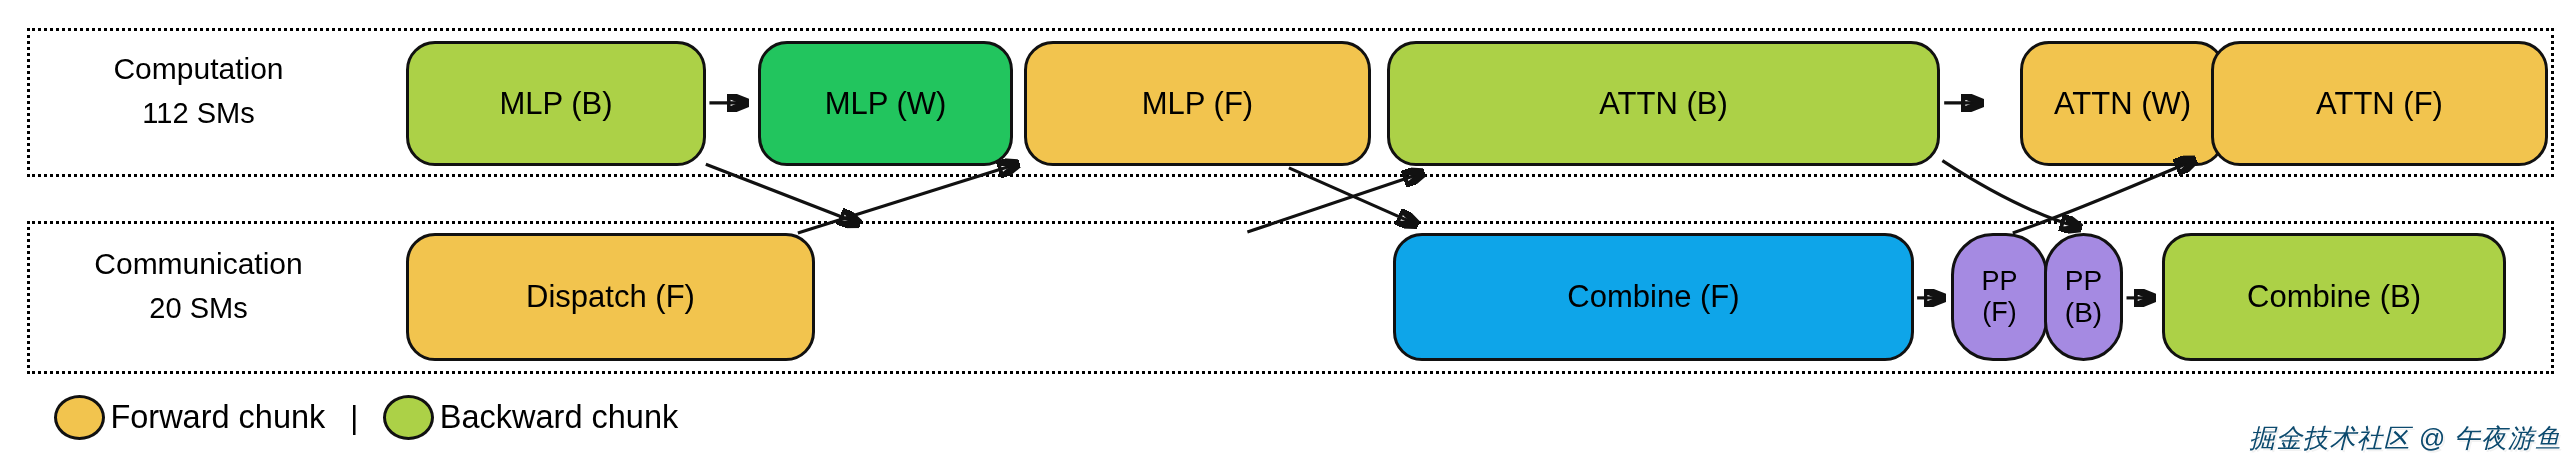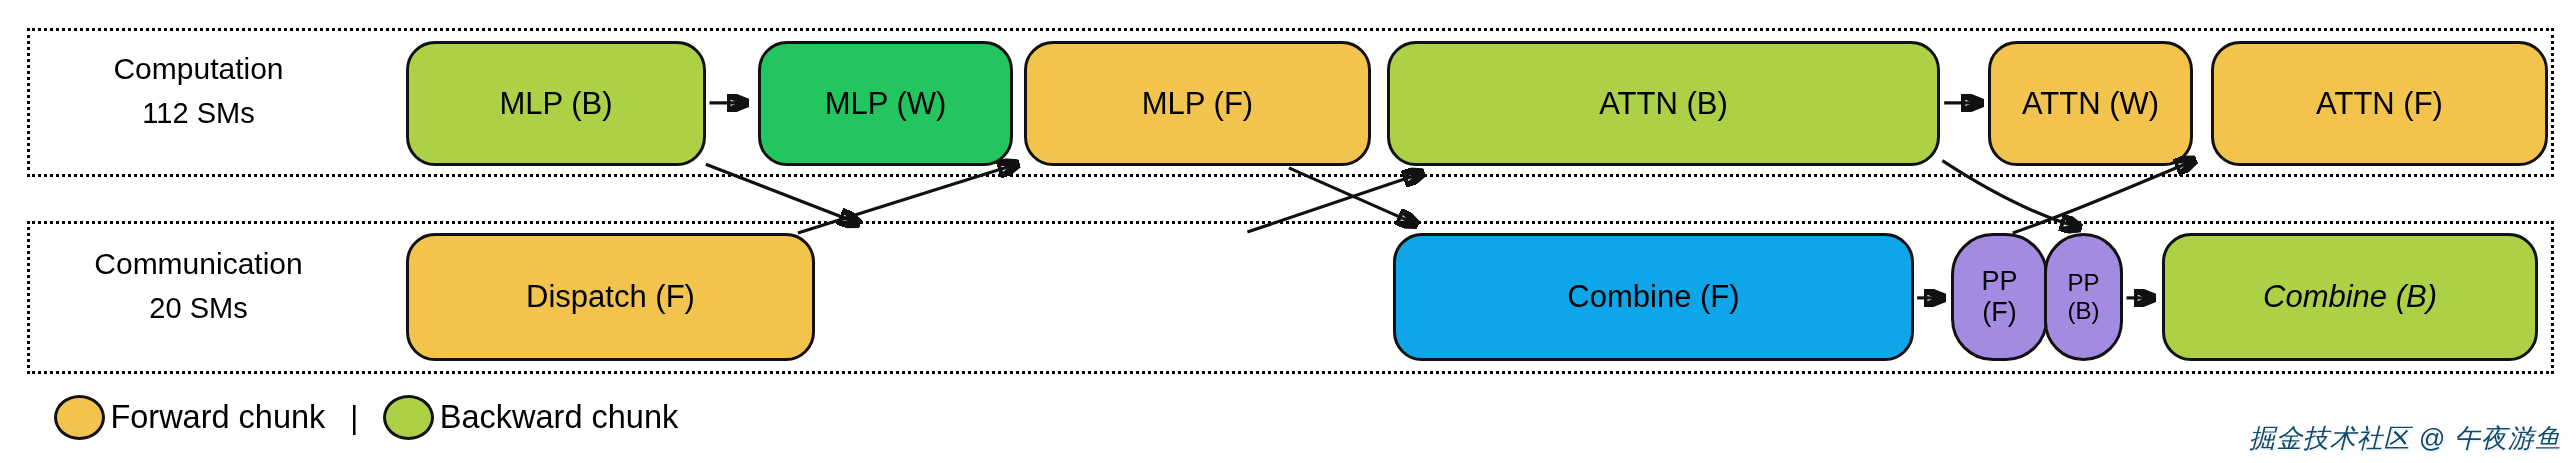--- a/index.html
+++ b/index.html
@@ -46,22 +46,22 @@
   #n-mlp-b{left:406px;width:300px;}
   #n-mlp-w{left:758px;width:255px;}
   #n-mlp-f{left:1024px;width:347px;}
   #n-attn-b{left:1387px;width:553px;}
   #n-attn-w{left:1988px;width:205px;}
   #n-attn-f{left:2211px;width:337px;}
   #n-dispatch-f{left:406px;width:409px;}
   #n-dispatch-b{left:828px;width:540px;}
   #n-combine-f{left:1393px;width:521px;}
   #n-pp-f{left:1951px;width:97px;border-radius:42px;font-size:27px;padding:0 16px;}
-  #n-pp-b{left:2044px;width:79px;border-radius:42px;font-size:24px;padding:0 5.4px;}
-  #n-combine-b{left:2162px;width:376px;font-style:italic;}
+  #n-pp-b{left:2044px;width:79px;border-radius:42px;font-size:28px;padding:0 5.4px;}
+  #n-combine-b{left:2162px;width:344px;}
 
   #edges{
     position:absolute;left:0;top:0;width:2576px;height:464px;
     z-index:3;pointer-events:none;
   }
   #edges path{stroke:#111;stroke-width:3.5;fill:none;}
 
   #legend{
     position:absolute;left:54px;top:395px;
     display:flex;align-items:center;
@@ -101,21 +101,21 @@
   </div>
   <div class="row-label" id="comm-label">
     <div class="row-title">Communication</div>
     <div class="row-sub">20 SMs</div>
   </div>
 
   <div class="node row-top" id="n-mlp-b" style="background: rgb(172, 209, 71);">MLP (B)</div>
   <div class="node row-top" id="n-mlp-w" style="background: #22c55e;">MLP (W)</div>
   <div class="node row-top" id="n-mlp-f" style="background: rgb(242, 196, 78);">MLP (F)</div>
   <div class="node row-top" id="n-attn-b" style="background: rgb(172, 209, 71);">ATTN (B)</div>
-  <div class="node row-top" id="n-attn-w" style="background: rgb(242, 196, 78);">ATTN (W)</div>
+  <div class="node row-top" id="n-attn-w" style="background: rgb(242, 196, 78); margin-left: 32px;">ATTN (W)</div>
   <div class="node row-top" id="n-attn-f" style="background: rgb(242, 196, 78);">ATTN (F)</div>
 
   <div class="node row-bot" id="n-dispatch-f" style="background: rgb(242, 196, 78);">Dispatch (F)</div>
   <div class="node row-bot" id="n-combine-f" style="background: #0ea5e9;">Combine (F)</div>
   <div class="node row-bot" id="n-pp-f" style="background: rgb(165, 138, 226);">PP (F)</div>
   <div class="node row-bot" id="n-pp-b" style="background: rgb(165, 138, 226);">PP (B)</div>
   <div class="node row-bot" id="n-combine-b" style="background: rgb(172, 209, 71);">Combine (B)</div>
 
   <svg id="edges" viewBox="0 0 2854 514" xmlns="http://www.w3.org/2000/svg">
     <defs>

